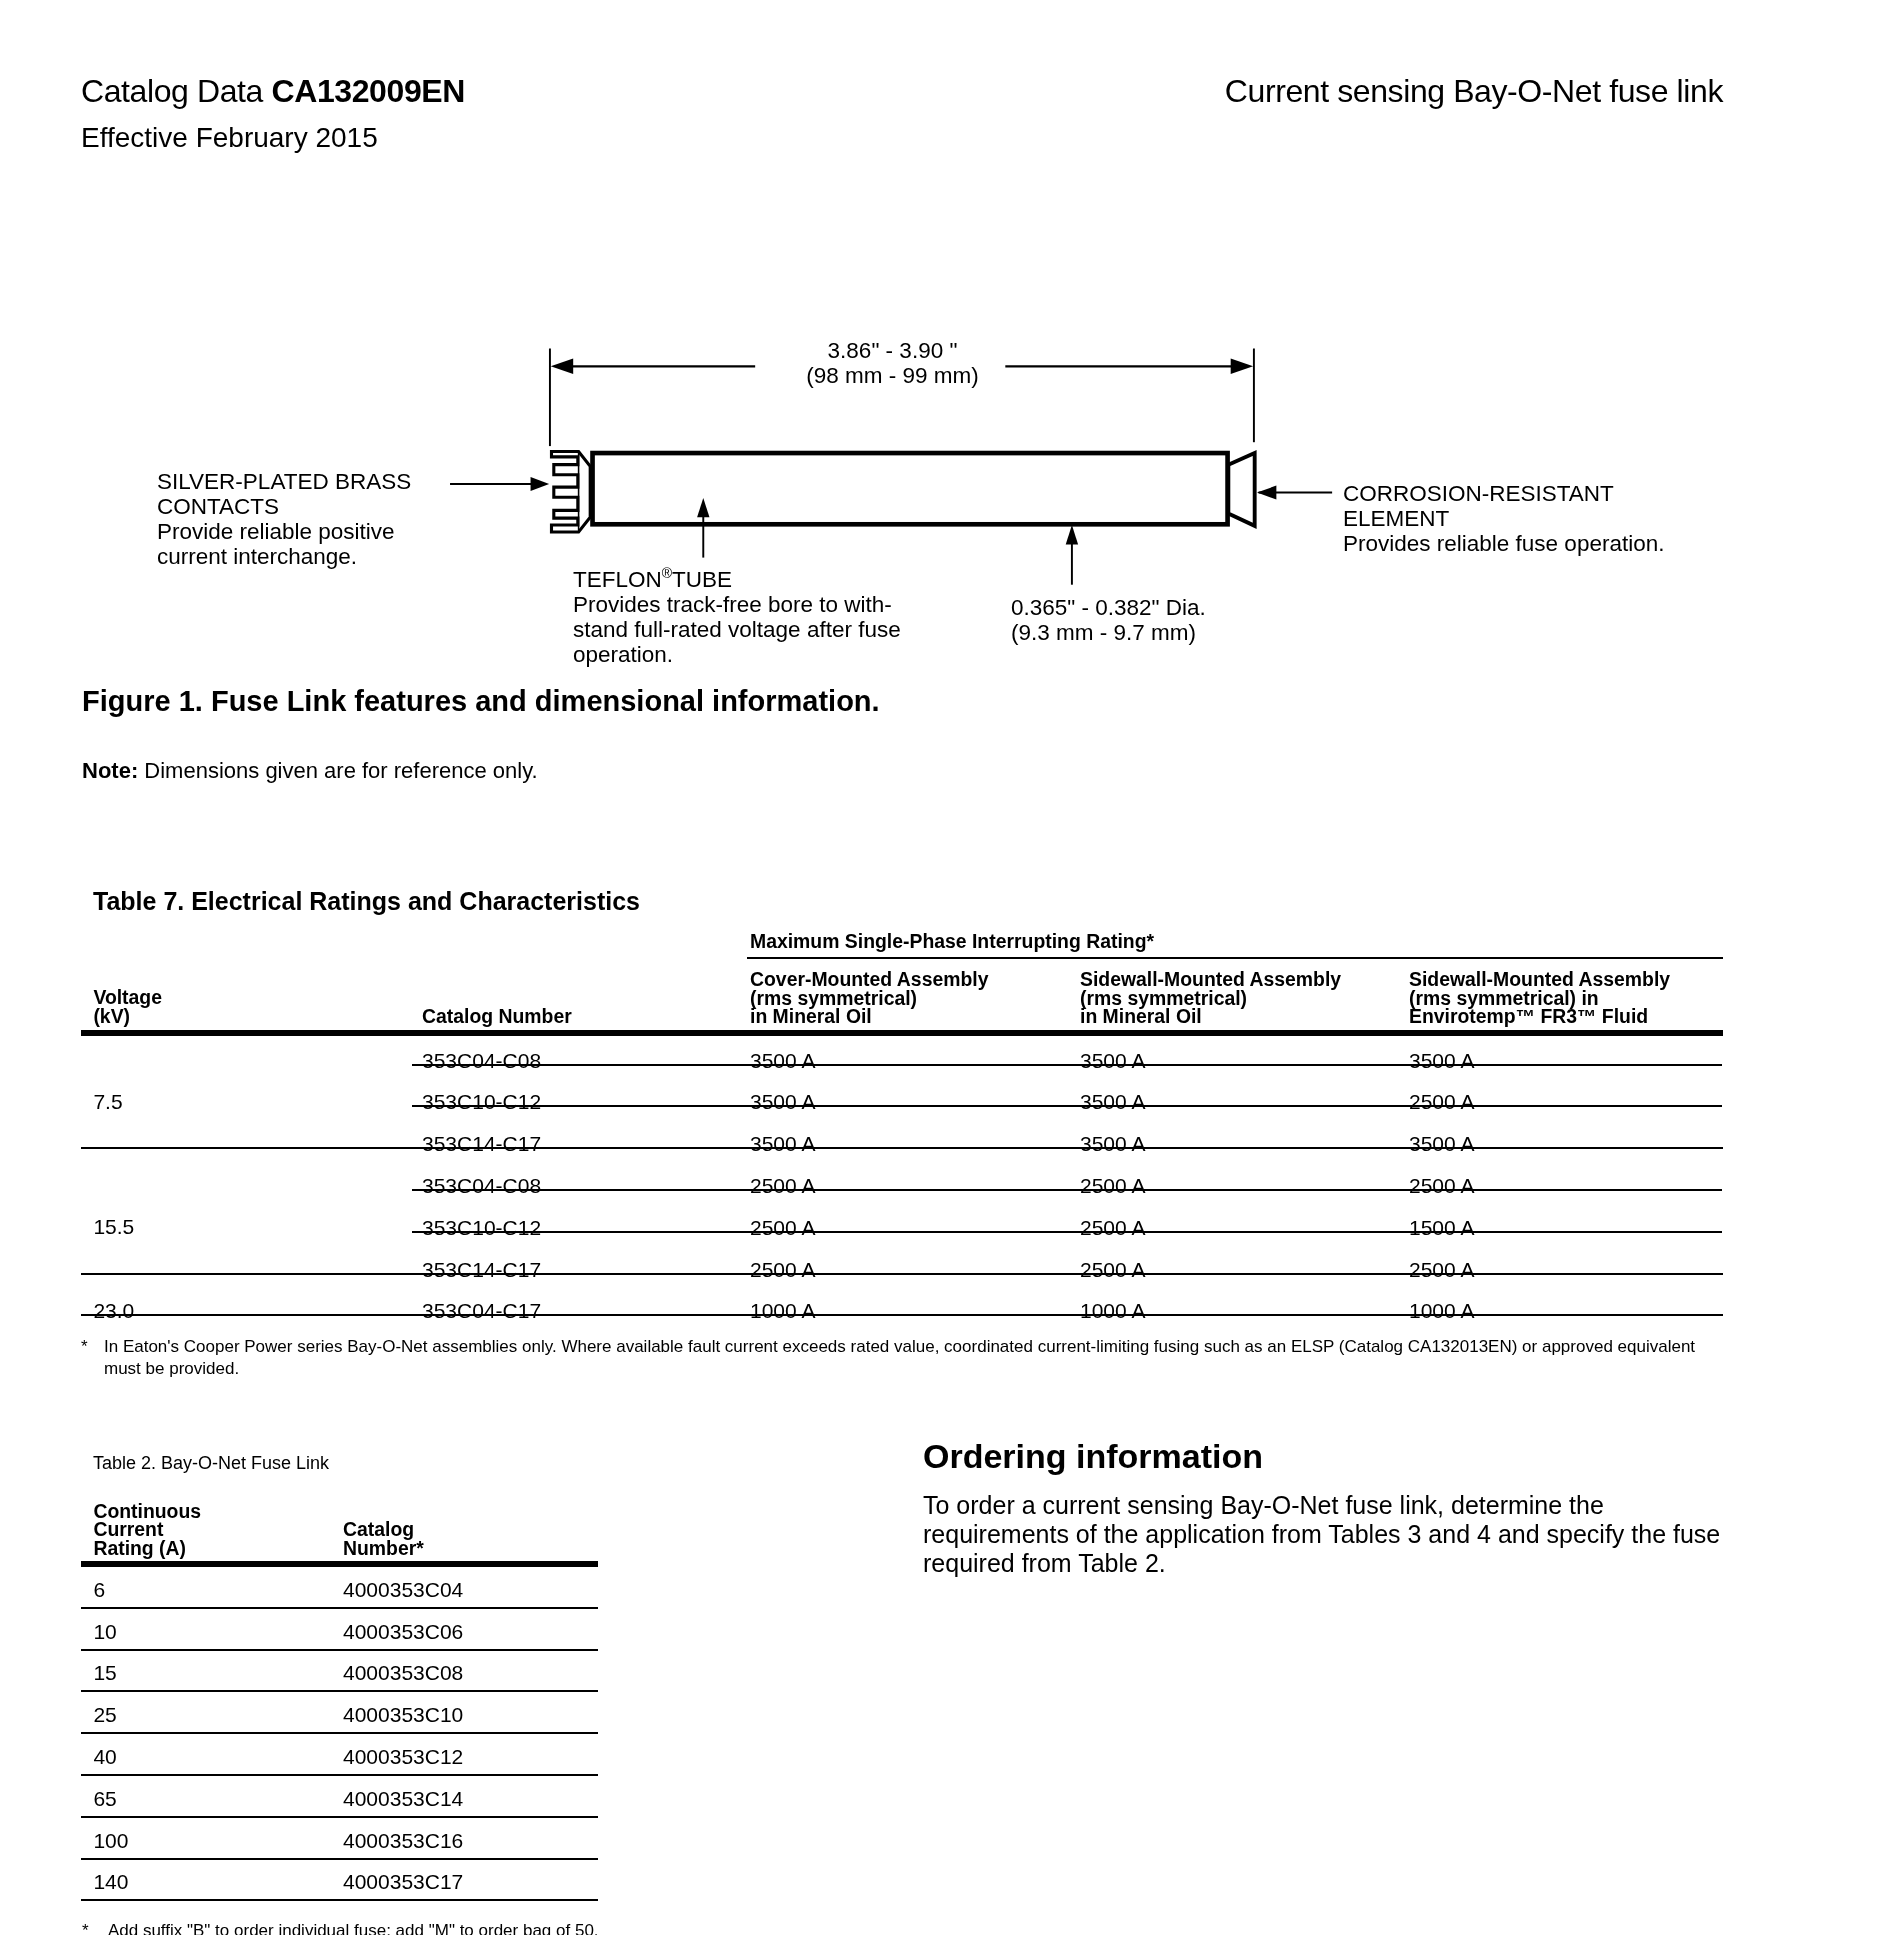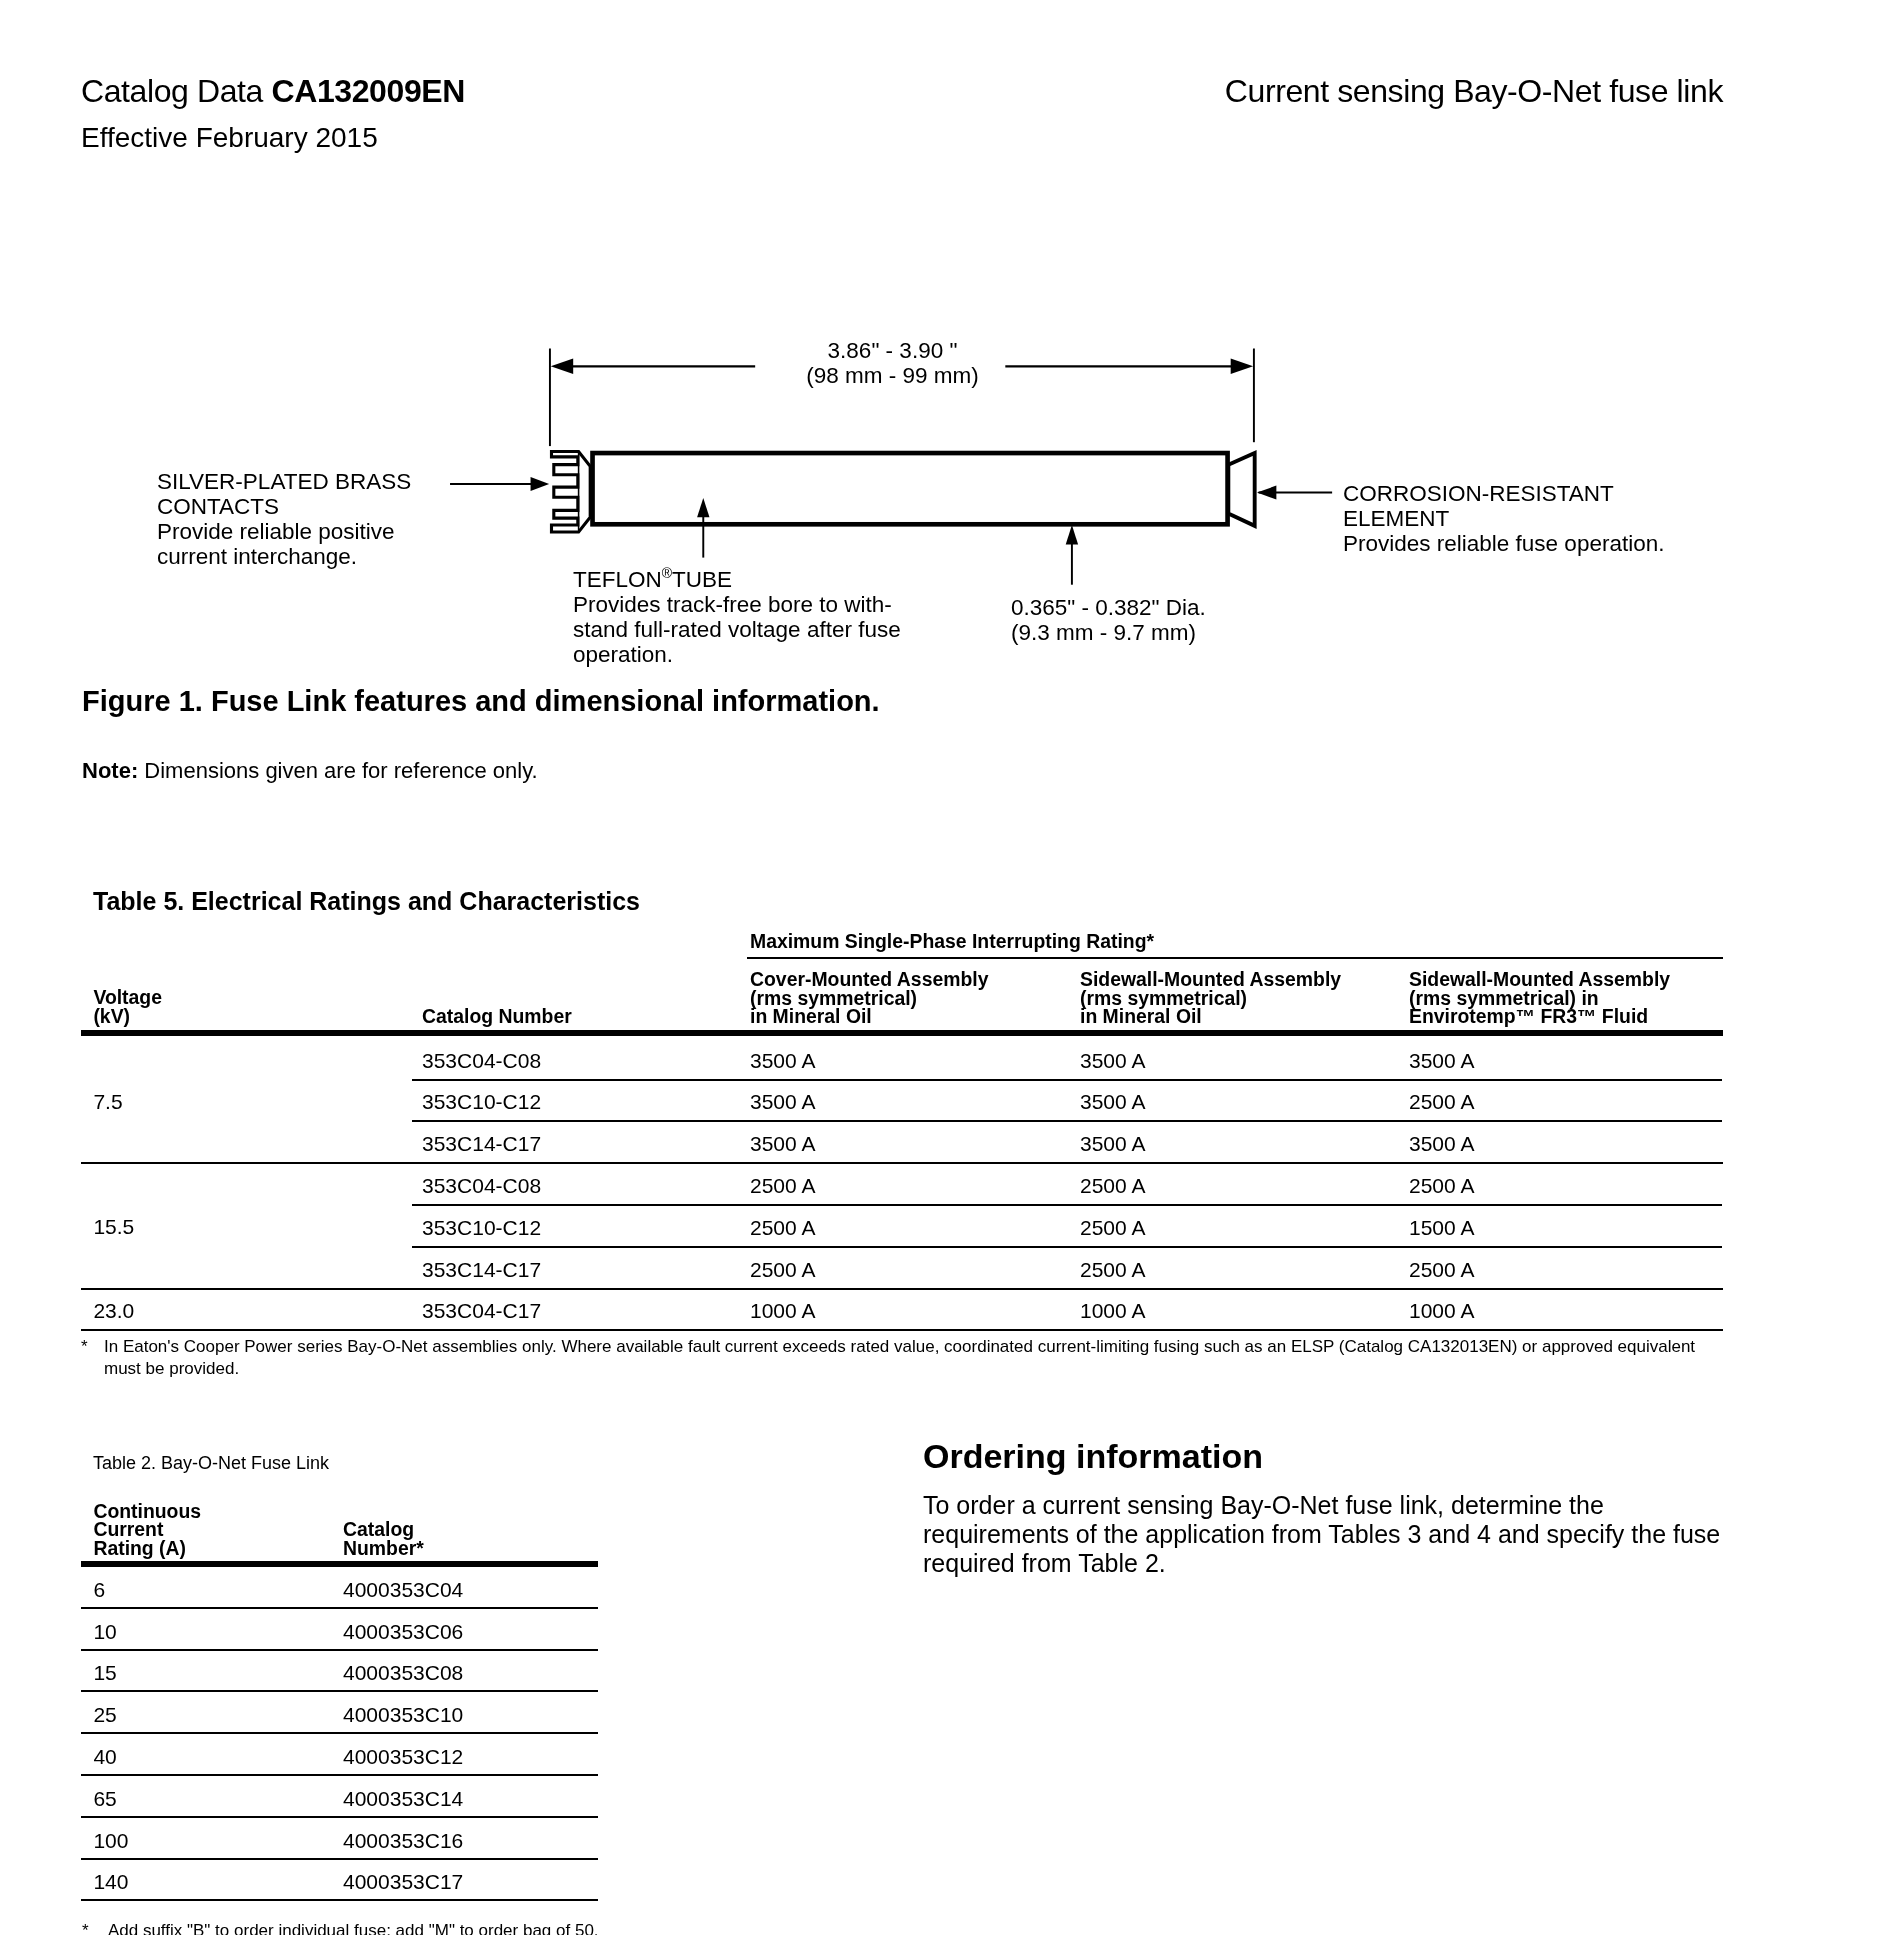--- a/index.html
+++ b/index.html
@@ -17,21 +17,21 @@
   .note { left: 82px; top: 758px; font-size: 22px; }
   .note b { font-weight: 700; }
 
   
   .t1-title { left: 93px; top: 887px; font-size: 25px; font-weight: 700; }
   .t1 { left: 81px; top: 925px; width: 1642px; position: absolute; }
   .t1 .group-hdr { position: absolute; left: 669px; top: 4.6px; font-size: 19.4px; font-weight: 800; }
   .t1 .group-rule { position: absolute; left: 666px; top: 32px; width: 976px; height: 2.3px; background: #000; }
   .t1 .colhdr { position: absolute; font-size: 19.4px; font-weight: 800; line-height: 18.6px; }
   .t1 .thick { position: absolute; left: 0; top: 105px; width: 1642px; height: 6.2px; background: #000; }
-  .t1 .row { position: absolute; height: 44px; font-size: 21px; }
+  .t1 .row { position: absolute; height: 29px; font-size: 21px; }
   .t1 .cell { position: absolute; top: 11.6px; }
   .t1 .rule { position: absolute; height: 1.9px; background: #000; }
 
   .t1-foot { left: 81px; top: 1336px; width: 1642px; font-size: 17px; line-height: 22px; }
   .t1-foot .star { position: absolute; left: 0; top: 0; }
   .t1-foot .txt { padding-left: 23px; display: block; }
 
   
   .t2-title { left: 93px; top: 1453px; font-size: 18px; font-weight: 400; }
   .t2 { left: 81px; top: 1494px; width: 517px; position: absolute; }
@@ -116,21 +116,21 @@
   <div>ELEMENT</div>
   <div>Provides reliable fuse operation.</div>
 </div>
 
 <div class="abs fig-caption">Figure 1. Fuse Link features and dimensional information.</div>
 <div class="abs note">
   <b>Note:</b>
   <span>Dimensions given are for reference only.</span>
 </div>
 
-<div class="abs t1-title">Table 5.  Electrical Ratings and Characteristics</div>
+<div class="abs t1-title">Table 7.  Electrical Ratings and Characteristics</div>
 <div class="t1">
   <div class="group-hdr">Maximum Single-Phase Interrupting Rating*</div>
   <div class="group-rule"></div>
 
   <div class="colhdr" style="left:12.4px;top:63px;">
     <div>Voltage</div>
     <div>(kV)</div>
   </div>
   <div class="colhdr" style="left:341px;top:82px;">Catalog Number</div>
   <div class="colhdr" style="left:669px;top:45px;">

